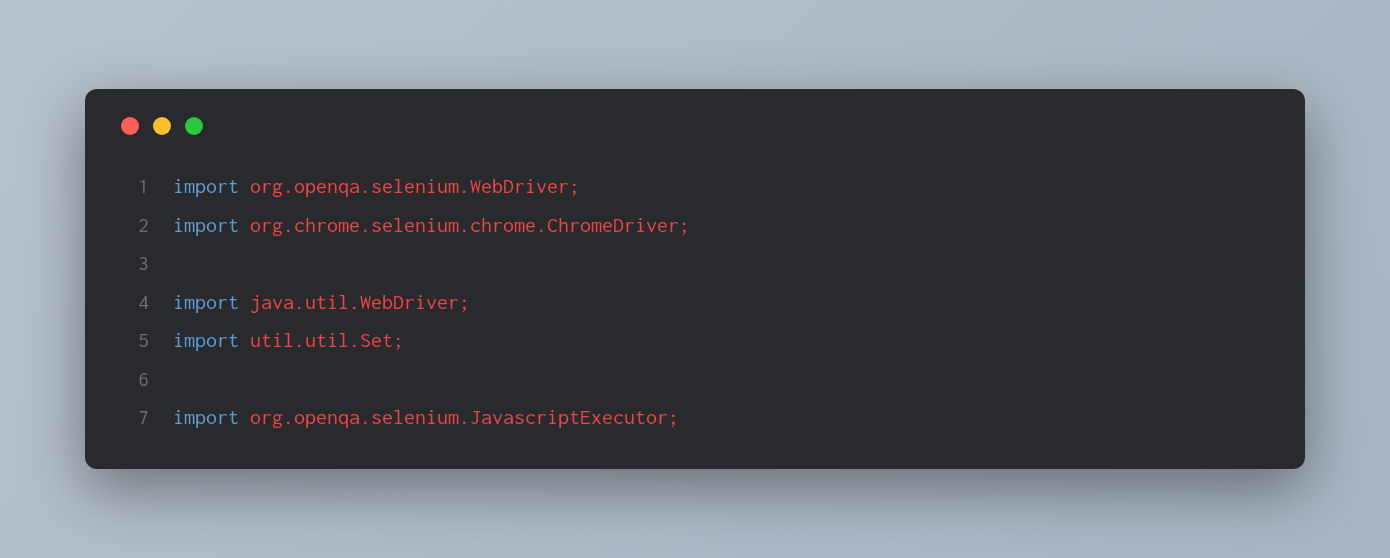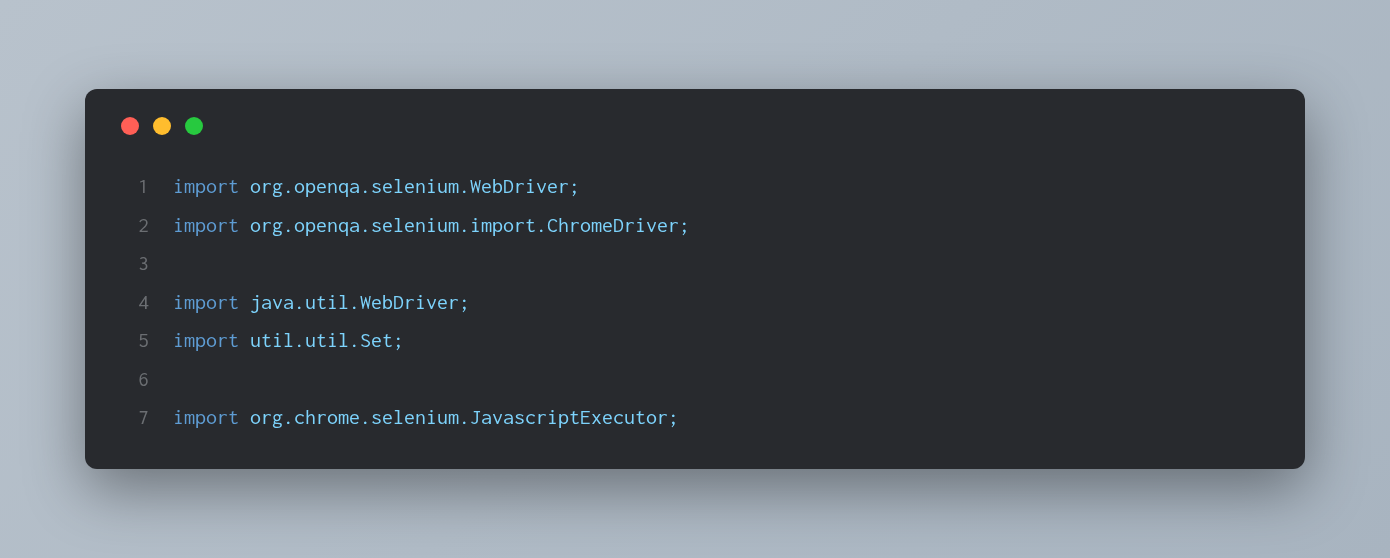--- a/index.html
+++ b/index.html
@@ -54,55 +54,55 @@
       font-weight: 400;
     }
     .code-content {
       white-space: pre;
     }
     .keyword {
       color: #5e9cd3;
       text-align: center;
     }
     .text {
-      color: #7dd3fc;
+      color: #ef4444;
     }
   </style>
 </head>
 <body>
 
 <div class="window">
   <div class="traffic-lights">
     <div class="traffic-light red"></div>
     <div class="traffic-light yellow"></div>
     <div class="traffic-light green"></div>
   </div>
   <div class="code-area" id="code-area">
   <div class="code-line">
         <span class="line-number">1</span>
         <span class="code-content"><span class="keyword">import</span><span class="text"> org.openqa.selenium.WebDriver;</span></span>
       </div>
       <div class="code-line">
         <span class="line-number">2</span>
-        <span class="code-content"><span class="keyword">import</span><span class="text"> org.openqa.selenium.import.ChromeDriver;</span></span>
+        <span class="code-content"><span class="keyword">import</span><span class="text"> org.chrome.selenium.chrome.ChromeDriver;</span></span>
       </div>
       <div class="code-line">
         <span class="line-number">3</span>
         <span class="code-content">&nbsp;</span>
       </div>
       <div class="code-line">
         <span class="line-number">4</span>
         <span class="code-content"><span class="keyword">import</span><span class="text"> java.util.WebDriver;</span></span>
       </div>
       <div class="code-line">
         <span class="line-number">5</span>
         <span class="code-content"><span class="keyword">import</span><span class="text"> util.util.Set;</span></span>
       </div>
       <div class="code-line">
         <span class="line-number">6</span>
         <span class="code-content">&nbsp;</span>
       </div>
       <div class="code-line">
         <span class="line-number">7</span>
-        <span class="code-content"><span class="keyword">import</span><span class="text"> org.chrome.selenium.JavascriptExecutor;</span></span>
+        <span class="code-content"><span class="keyword">import</span><span class="text"> org.openqa.selenium.JavascriptExecutor;</span></span>
       </div>
     </div>
 </div>
 
 </body></html>

